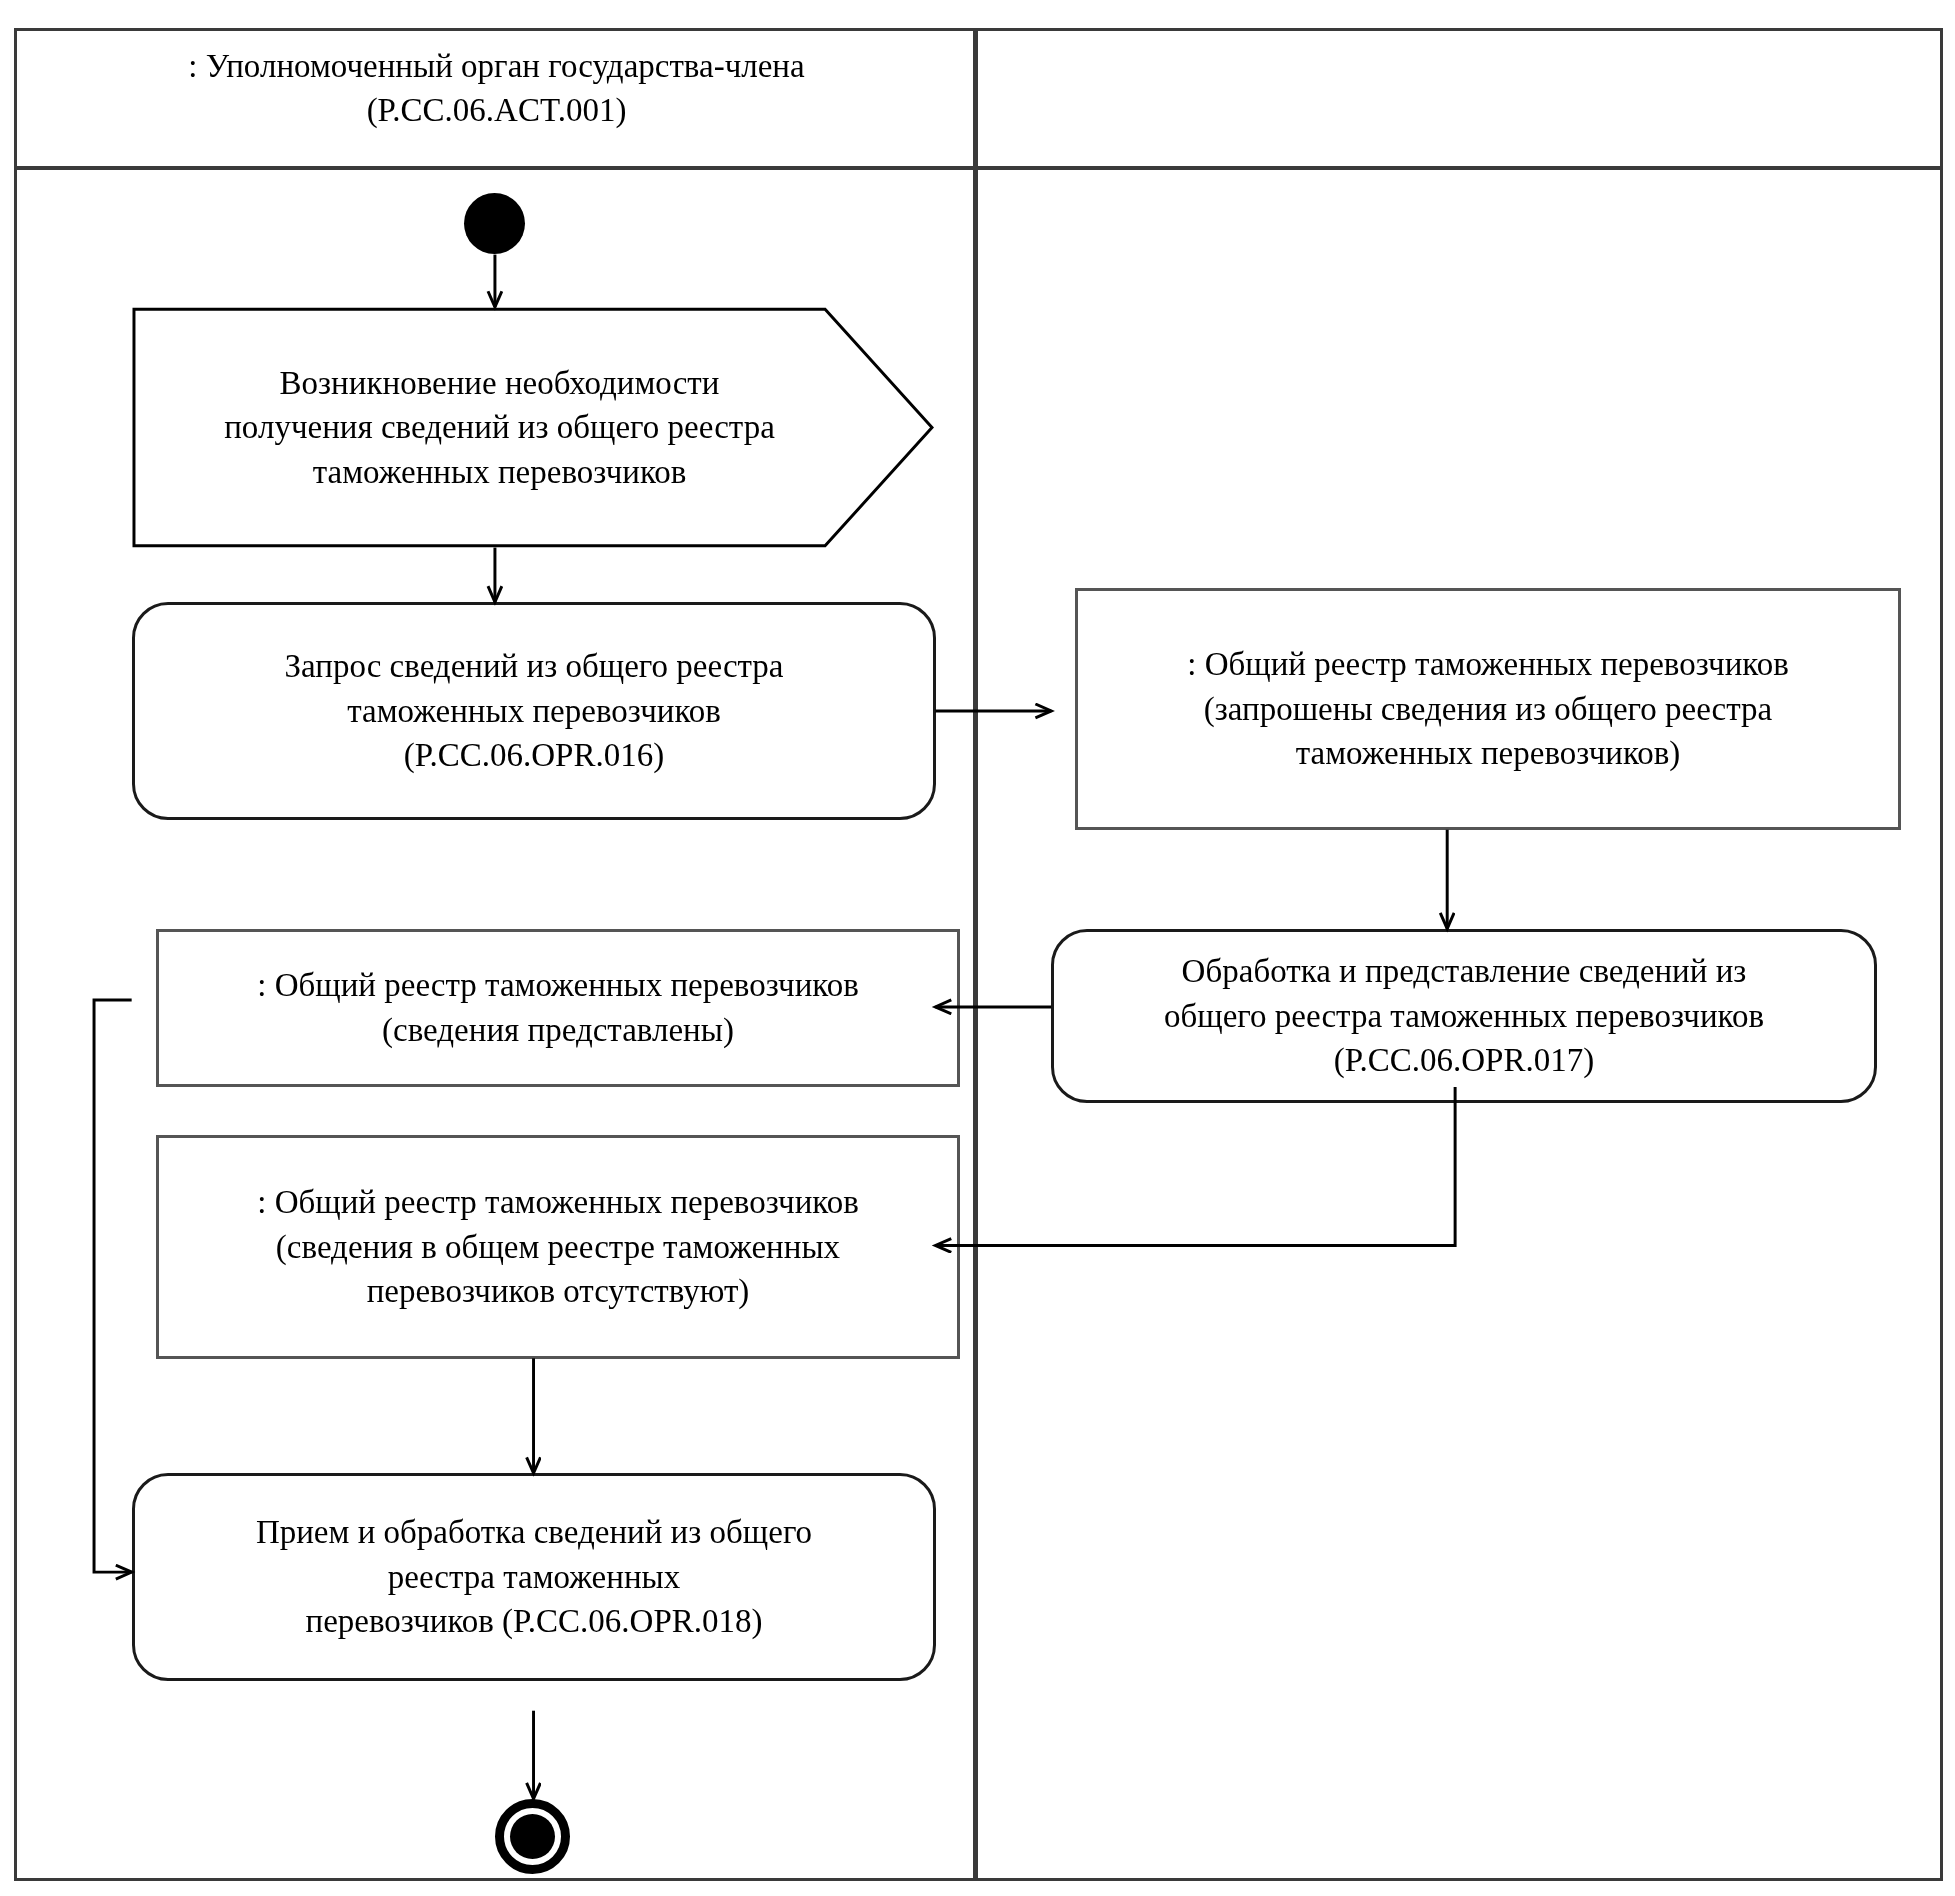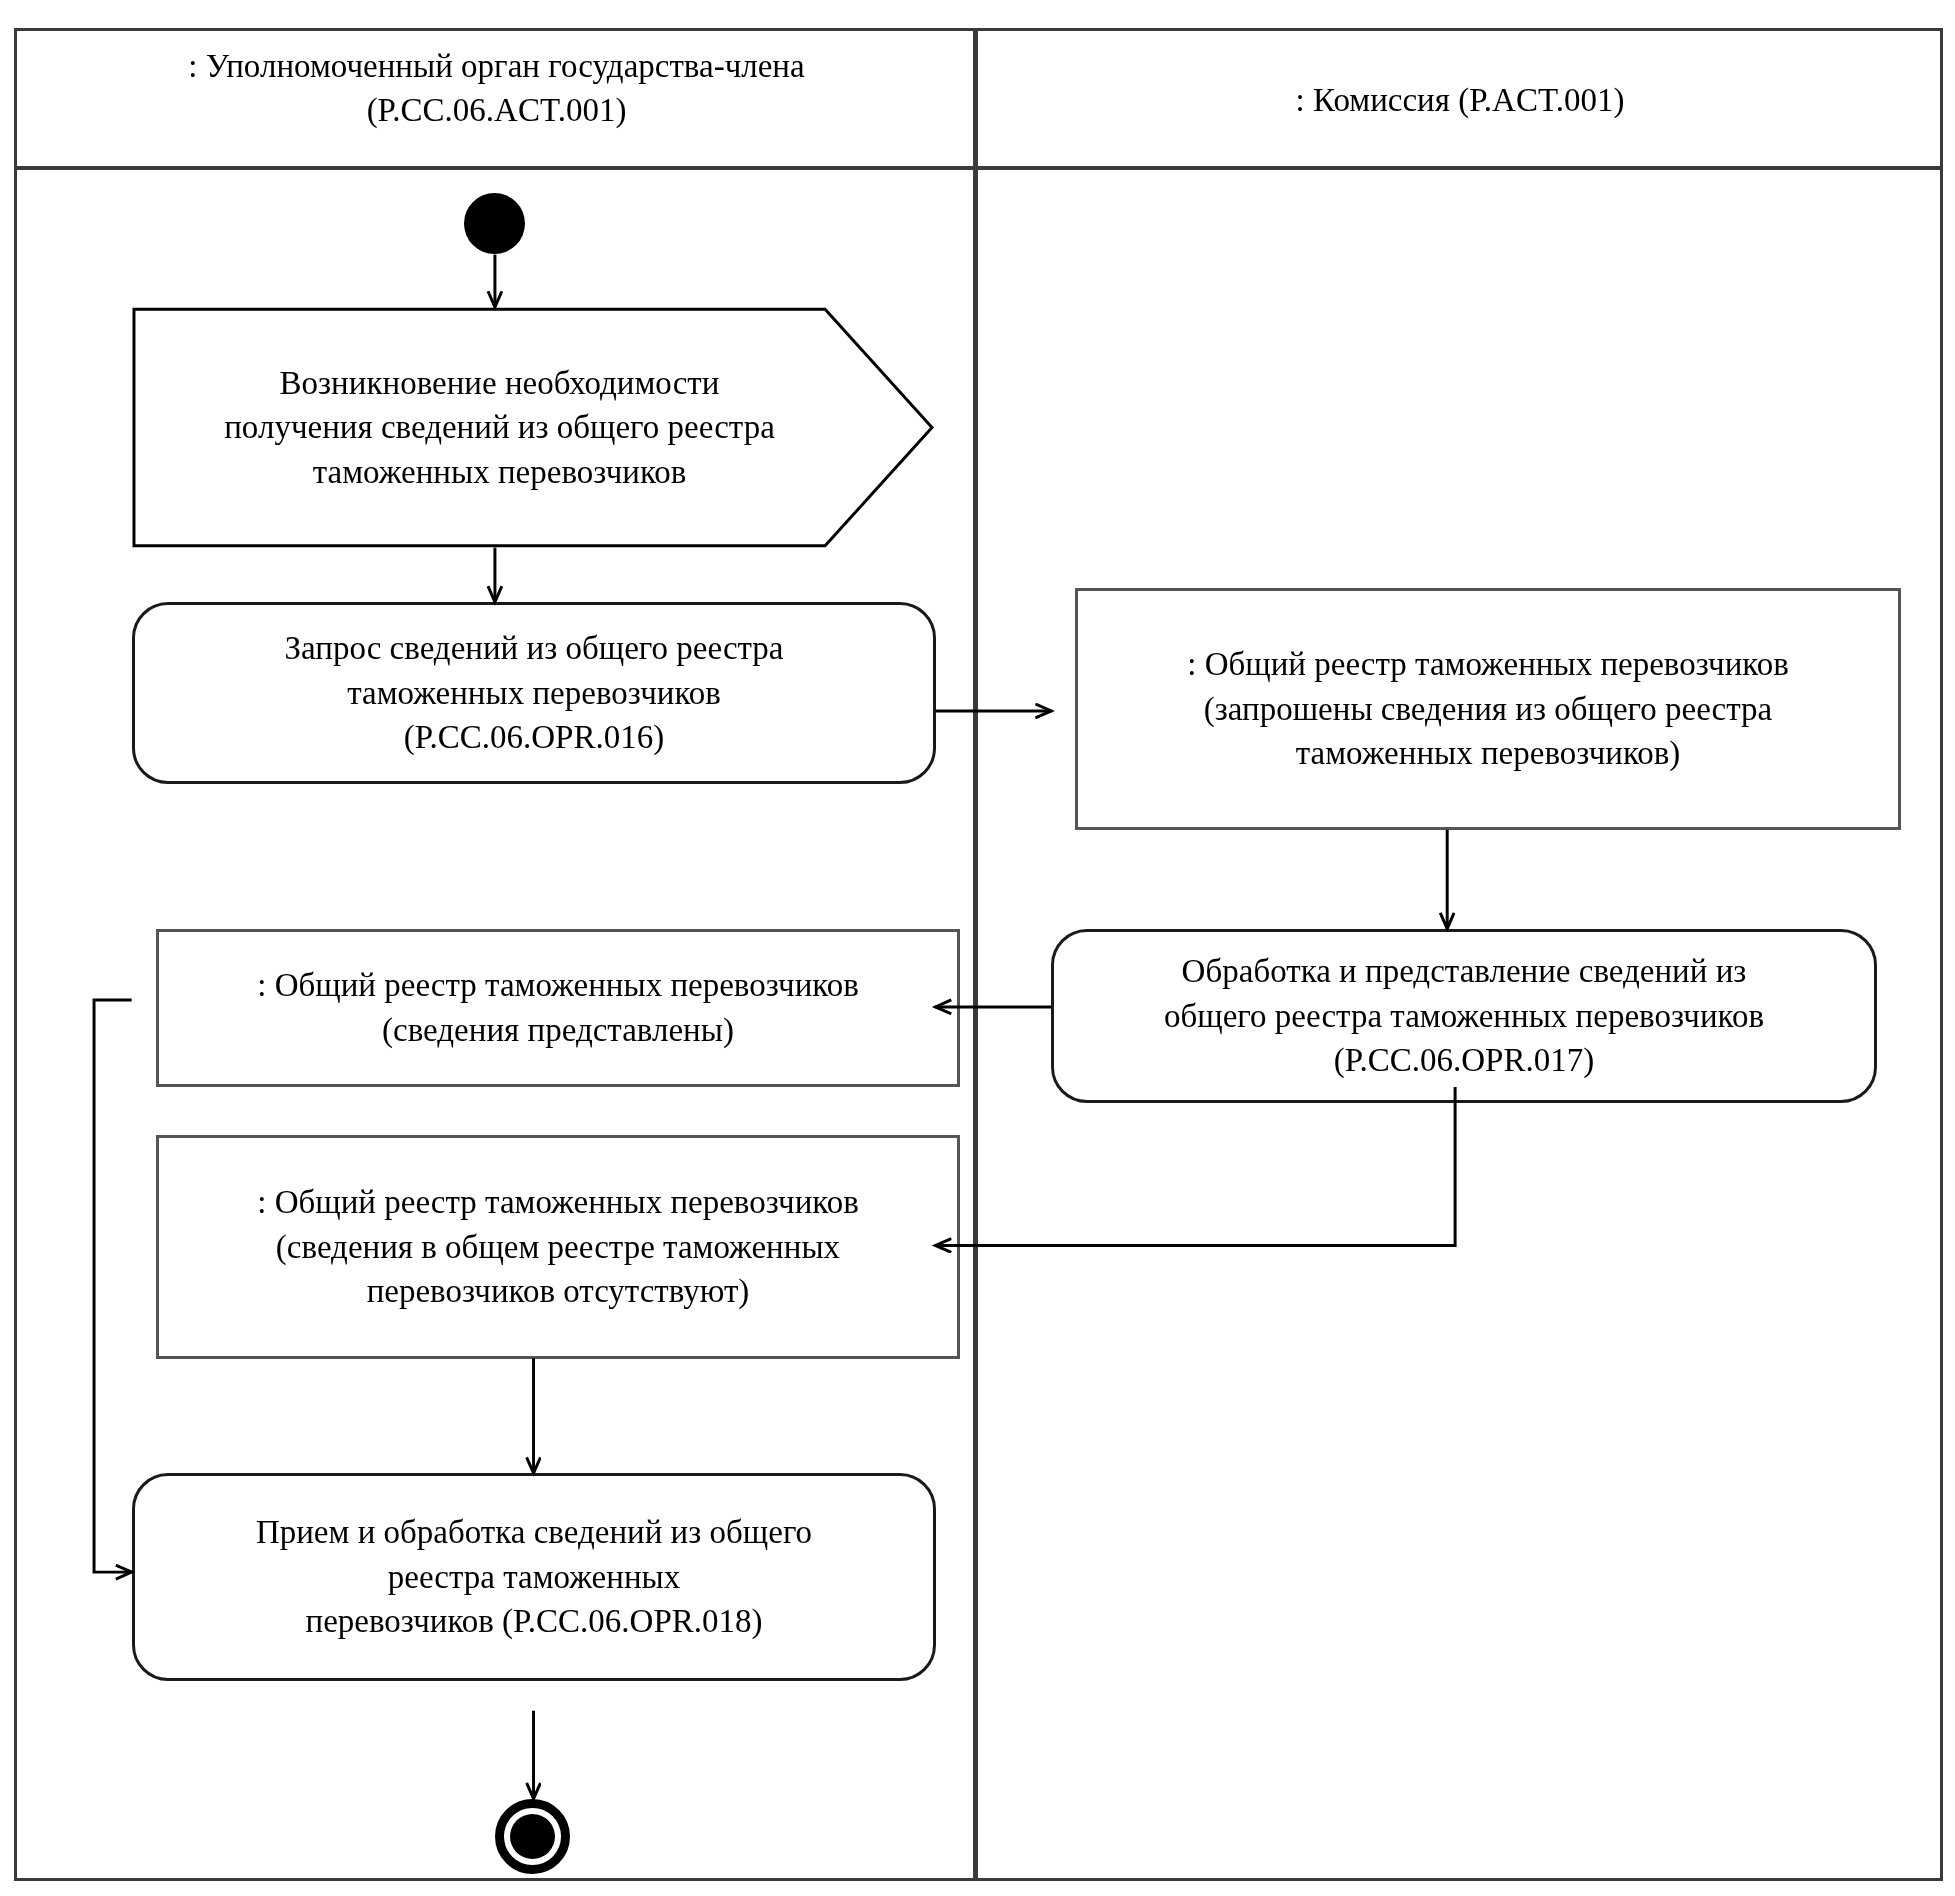--- a/index.html
+++ b/index.html
@@ -123,38 +123,35 @@
 
   <div class="lane-divider-v" style="left:973px; top:28px; width:5px; height:1853px;"></div>
 
   <div class="lane-divider-h" style="left:14px; top:166px; width:1929px; height:4px;"></div>
 
   <div class="lane-header" style="left:20px; top:22px; width:953px; height:133px; flex-direction:column;">
     <div>: Уполномоченный орган государства-члена</div>
     <div>(P.CC.06.ACT.001)</div>
   </div>
 
-  <div class="lane-header" style="left:978px; top:34px; width:964px; height:133px; flex-direction:column;">
-    <div>: Комиссия (P.ACT.001)</div>
-  </div>
 
   <div class="initial-node" style="left:464px; top:193px; width:61px; height:61px;"></div>
 
   <div class="final-node" style="left:495px; top:1799px; width:75px; height:75px;"></div>
 
   <div class="node node-signal" style="left:132px; top:307px; width:802px; height:241px;">
     <svg width="802" height="241" viewBox="0 0 810 243">
       <polygon points="2,2 700,2 808,121.5 700,241 2,241" fill="#ffffff" stroke="#000000" stroke-width="3"></polygon>
     </svg>
     <div class="node-text signal-label">Возникновение необходимости
 получения сведений из общего реестра
 таможенных перевозчиков</div>
   </div>
 
-  <div class="node node-action" style="left:132px; top:602px; width:804px; height:182px;">
+  <div class="node node-action" style="left:132px; top:602px; width:804px; height:218px;">
     <div class="node-text">Запрос сведений из общего реестра
 таможенных перевозчиков
 (P.CC.06.OPR.016)</div>
   </div>
 
   <div class="node node-object" style="left:1051px; top:588px; width:826px; height:242px;">
     <div class="node-text">: Общий реестр таможенных перевозчиков
 (запрошены сведения из общего реестра
 таможенных перевозчиков)</div>
   </div>

